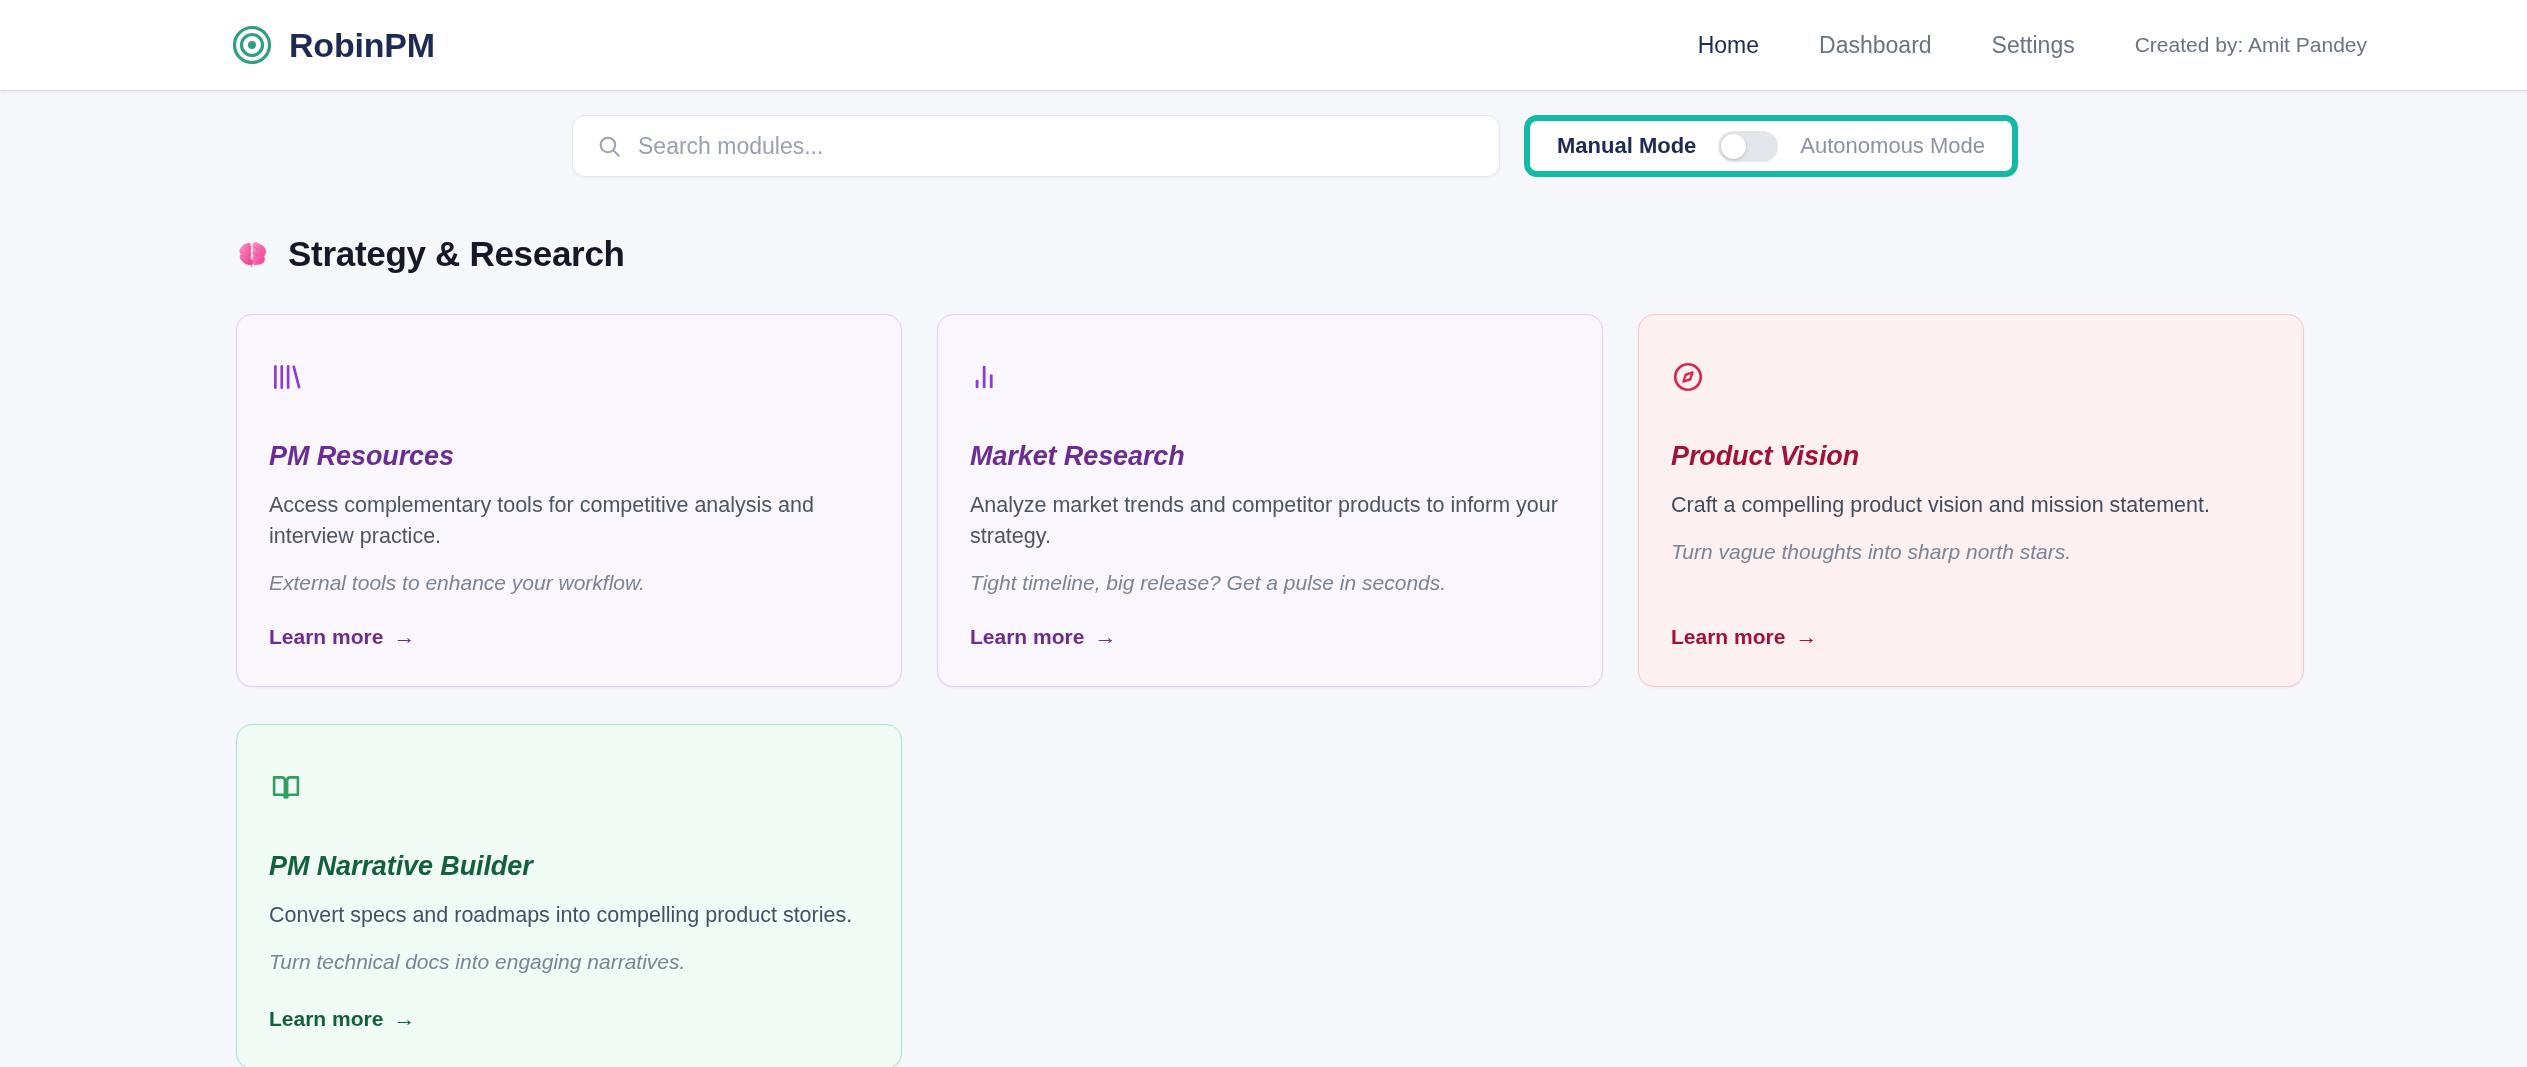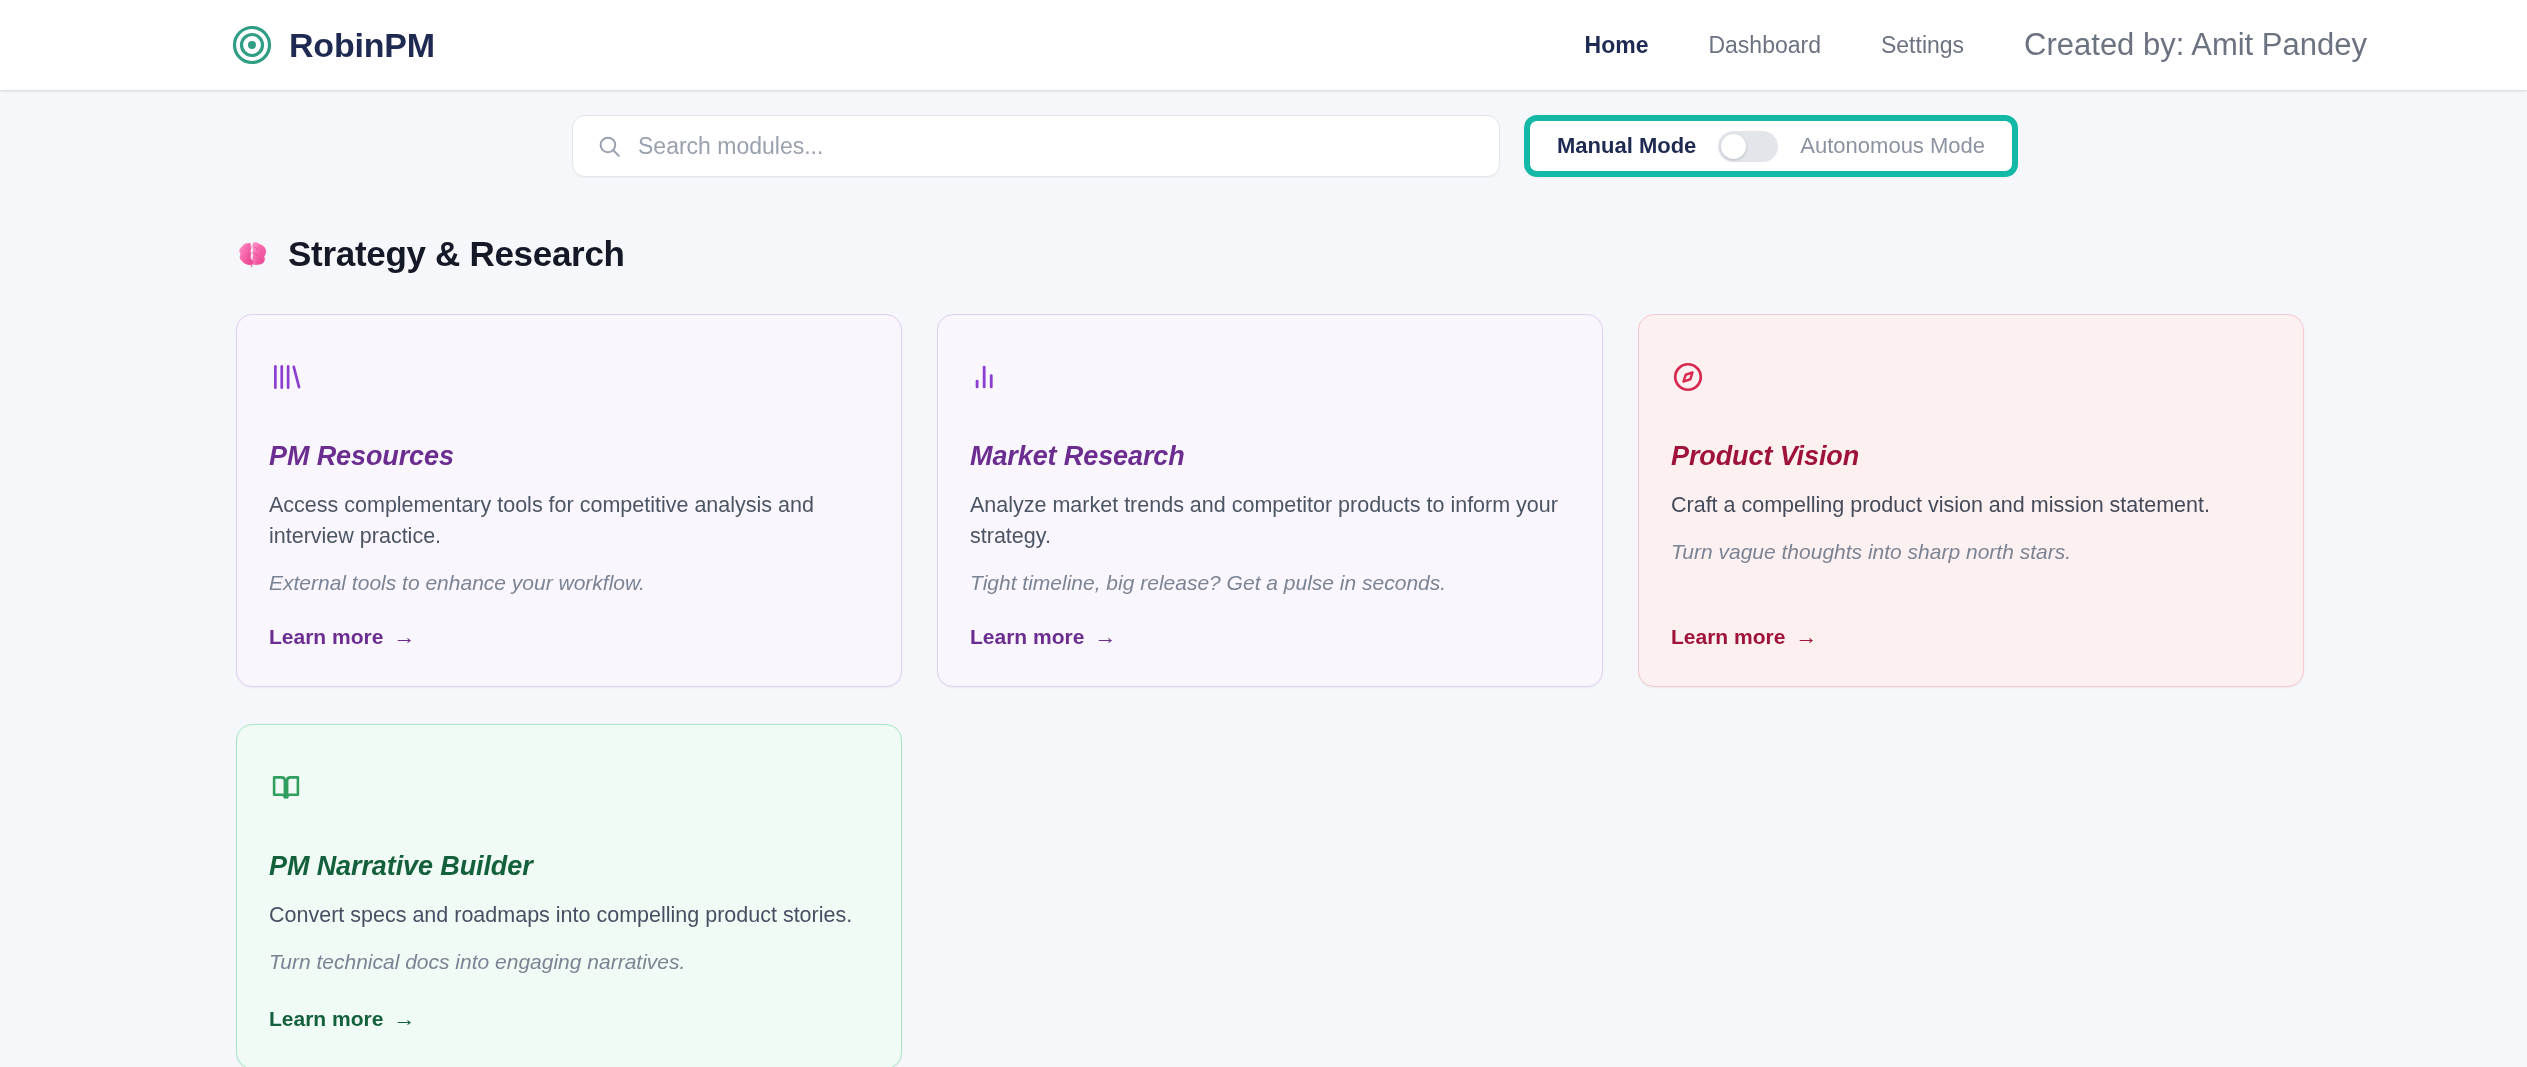--- a/index.html
+++ b/index.html
@@ -25,22 +25,22 @@
   }
   .brand { display: flex; align-items: center; gap: 17px; }
   .brand-logo { width: 40px; height: 40px; display: block; flex: none; }
   .brand-name {
     font-size: 34px; font-weight: 700; color: #1f2a52; letter-spacing: -.2px;
   }
   .nav { display: flex; align-items: center; gap: 60px; }
   .nav-link {
     font-size: 23px; color: #6b7280; cursor: pointer; white-space: nowrap;
   }
-  .nav-link.active { color: #1f2a52; font-weight: 700; }
-  .nav-credit { font-size: 31px; color: #6b7280; white-space: nowrap; }
+  .nav-link.active { color: #1f2a52; font-weight: 400; }
+  .nav-credit { font-size: 21px; color: #6b7280; white-space: nowrap; }
 
   
   .controls {
     display: flex; align-items: center; gap: 24px;
     padding: 25px 0 0 572px;
   }
   .search-box {
     width: 928px; height: 62px;
     background: #ffffff;
     border: 1px solid #e3e6eb;

